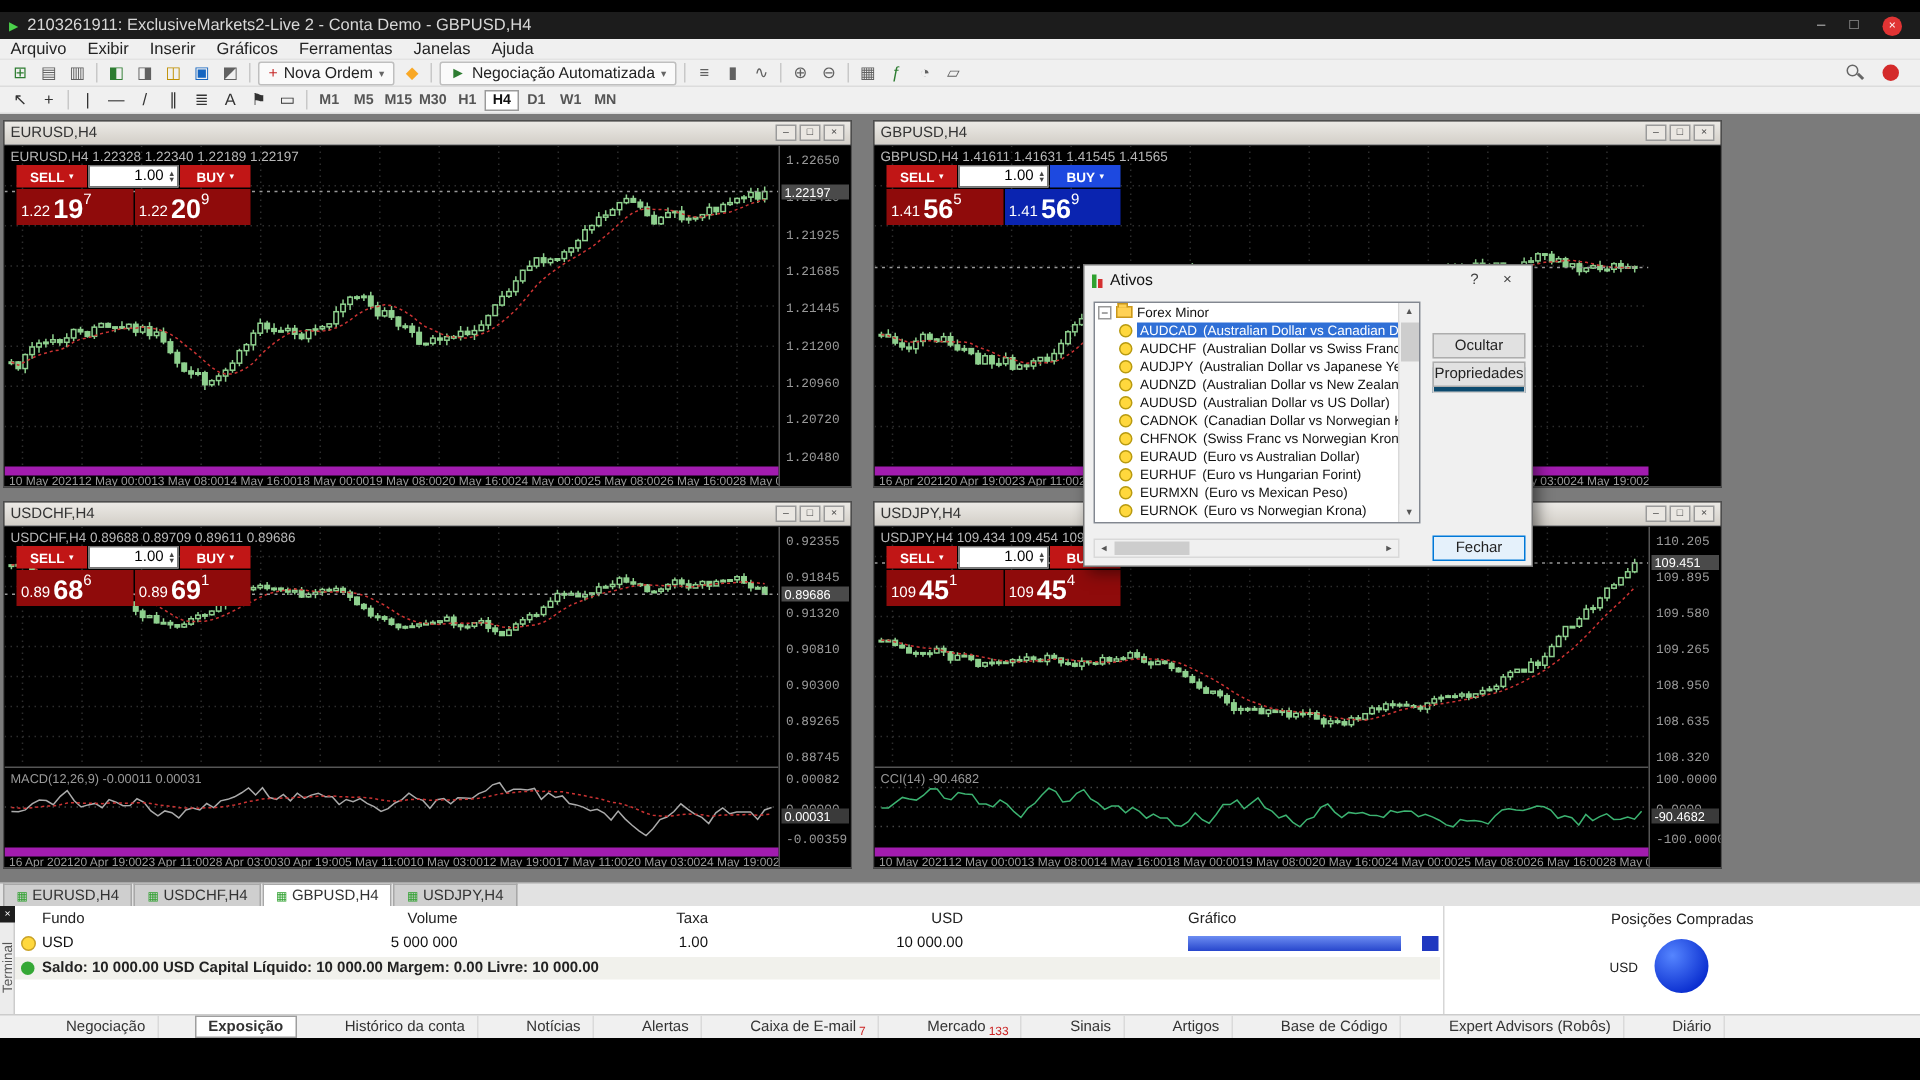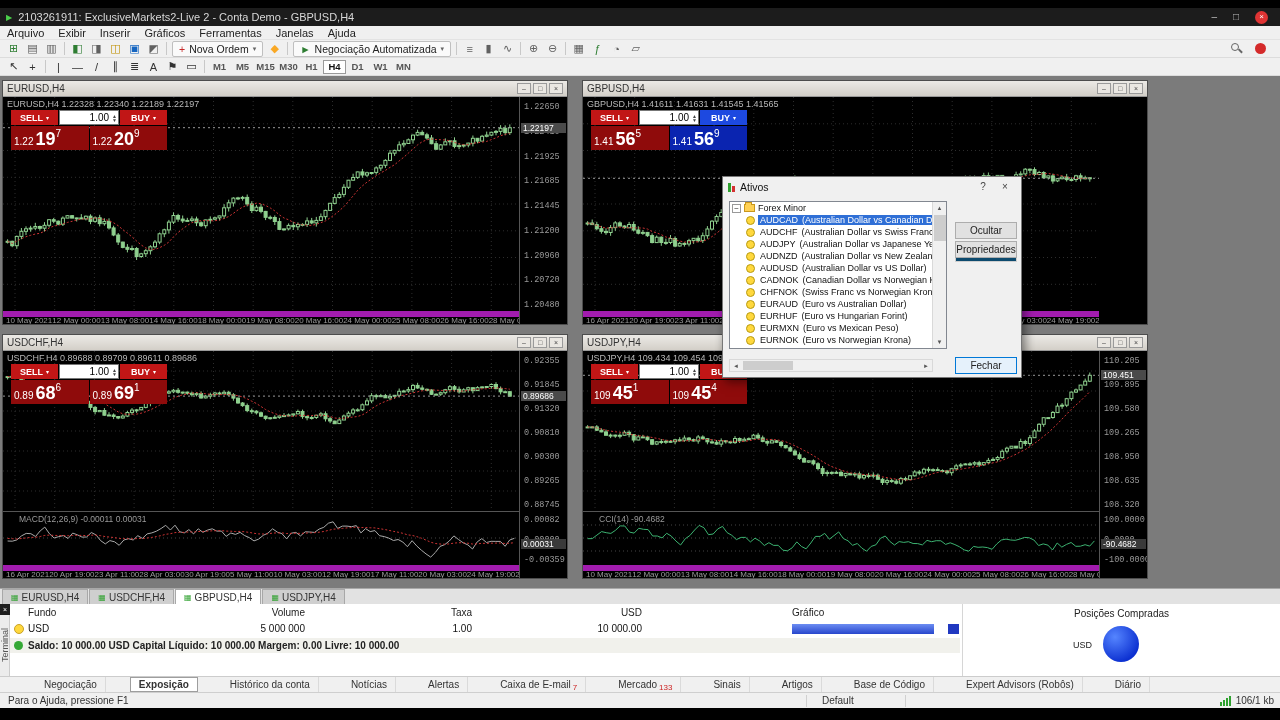--- a/index.html
+++ b/index.html
@@ -53,21 +53,21 @@
   .indplot { position:absolute; left:0; }
   .indsep { position:absolute; left:0; width:516px; height:1px; background:#555; }
   .pscale { position:absolute; right:0; top:0; width:48px; height:227px; border-left:1px solid #555; background:#000; }
   .pl { position:absolute; left:4px; font-size:8.5px; color:#989898; white-space:nowrap;font-family:Liberation Mono, monospace; }
   .cur { position:absolute; left:1px; right:1px; background:#4a4a4a; color:#fff; font-size:8.5px; padding:0 2px; }
   .cur.ind { background:#3a3a3a; }
   .tscale { position:absolute; left:0; right:48px; top:214px; height:13px; border-top:6px solid #a21caf;
     display:flex; align-items:center; justify-content:space-between; padding:0 3px; font-size:8px; color:#9a9a9a;
     white-space:nowrap; overflow:hidden; }
   .info { position:absolute; left:4px; top:2px; font-size:9px; color:#b8b8b8; z-index:4; }
-  .ind-label { position:absolute; left:16px; font-size:8.5px; color:#9a9a9a; z-index:4; }
+  .ind-label { position:absolute; left:4px; font-size:8.5px; color:#9a9a9a; z-index:4; }
 
   
   .ocp { position:absolute; left:8px; top:13px; width:156px; z-index:5; }
   .ocp-r1 { display:flex; height:15px; gap:1px; }
   .sellb,.buyb { flex:0 0 47px; color:#fff; font-size:9px; font-weight:bold; display:flex;
     align-items:center; justify-content:center; gap:3px; }
   .caret { font-size:6px; }
   .volb { flex:1; background:#fff; border:1px solid #777; display:flex; align-items:center;
     justify-content:flex-end; font-size:10px; color:#000; padding-right:1px; }
   .sp { display:flex; flex-direction:column; margin-left:3px; }
@@ -1607,35 +1607,20 @@
         <span>Base de Código</span>
       </div>
       <div class="ttab">
         <span>Expert Advisors (Robôs)</span>
       </div>
       <div class="ttab">
         <span>Diário</span>
       </div>
     </div>
 
-  <div class="statusbar">
-    <span class="sb-help">Para o Ajuda, pressione F1</span>
-    <span class="sb-sep" style="left:806px"></span>
-    <span class="sb-profile">Default</span>
-    <span class="sb-sep" style="left:905px"></span>
-    <span class="sb-conn">
-      <span class="bars">
-        <i style="height:4px"></i>
-          <i style="height:6px"></i>
-          <i style="height:8px"></i>
-          <i style="height:10px"></i>
-      </span>
-      <span>106/1 kb</span>
-    </span>
-  </div>
 
   <div class="lb bottom"></div>
 
   <div class="dlg">
     <div class="dlg-title">
       <span class="dlg-ico">
           <span class="b1"></span>
           <span class="b2"></span>
         </span>
       <span>Ativos</span>

